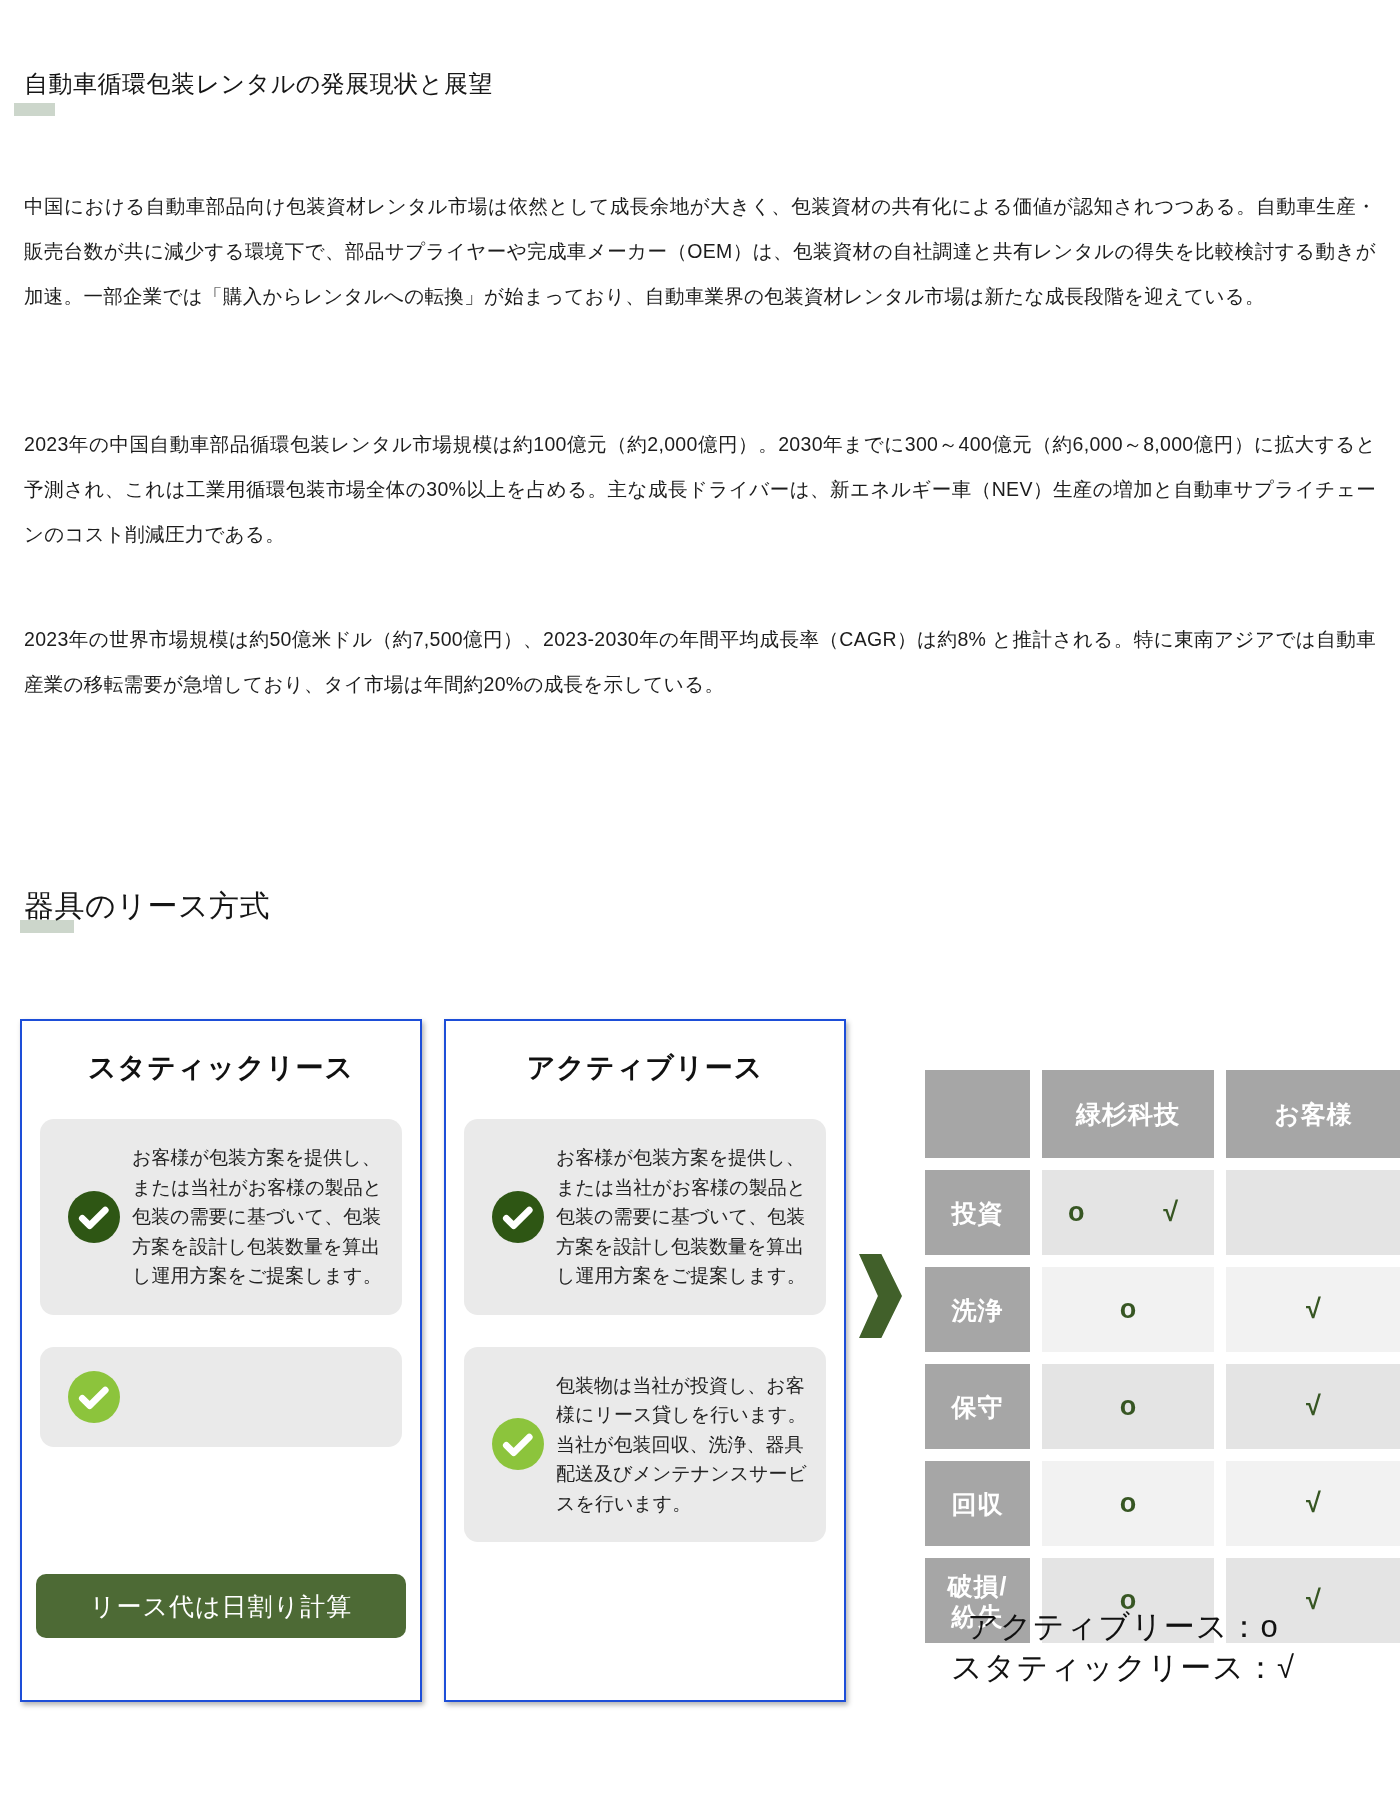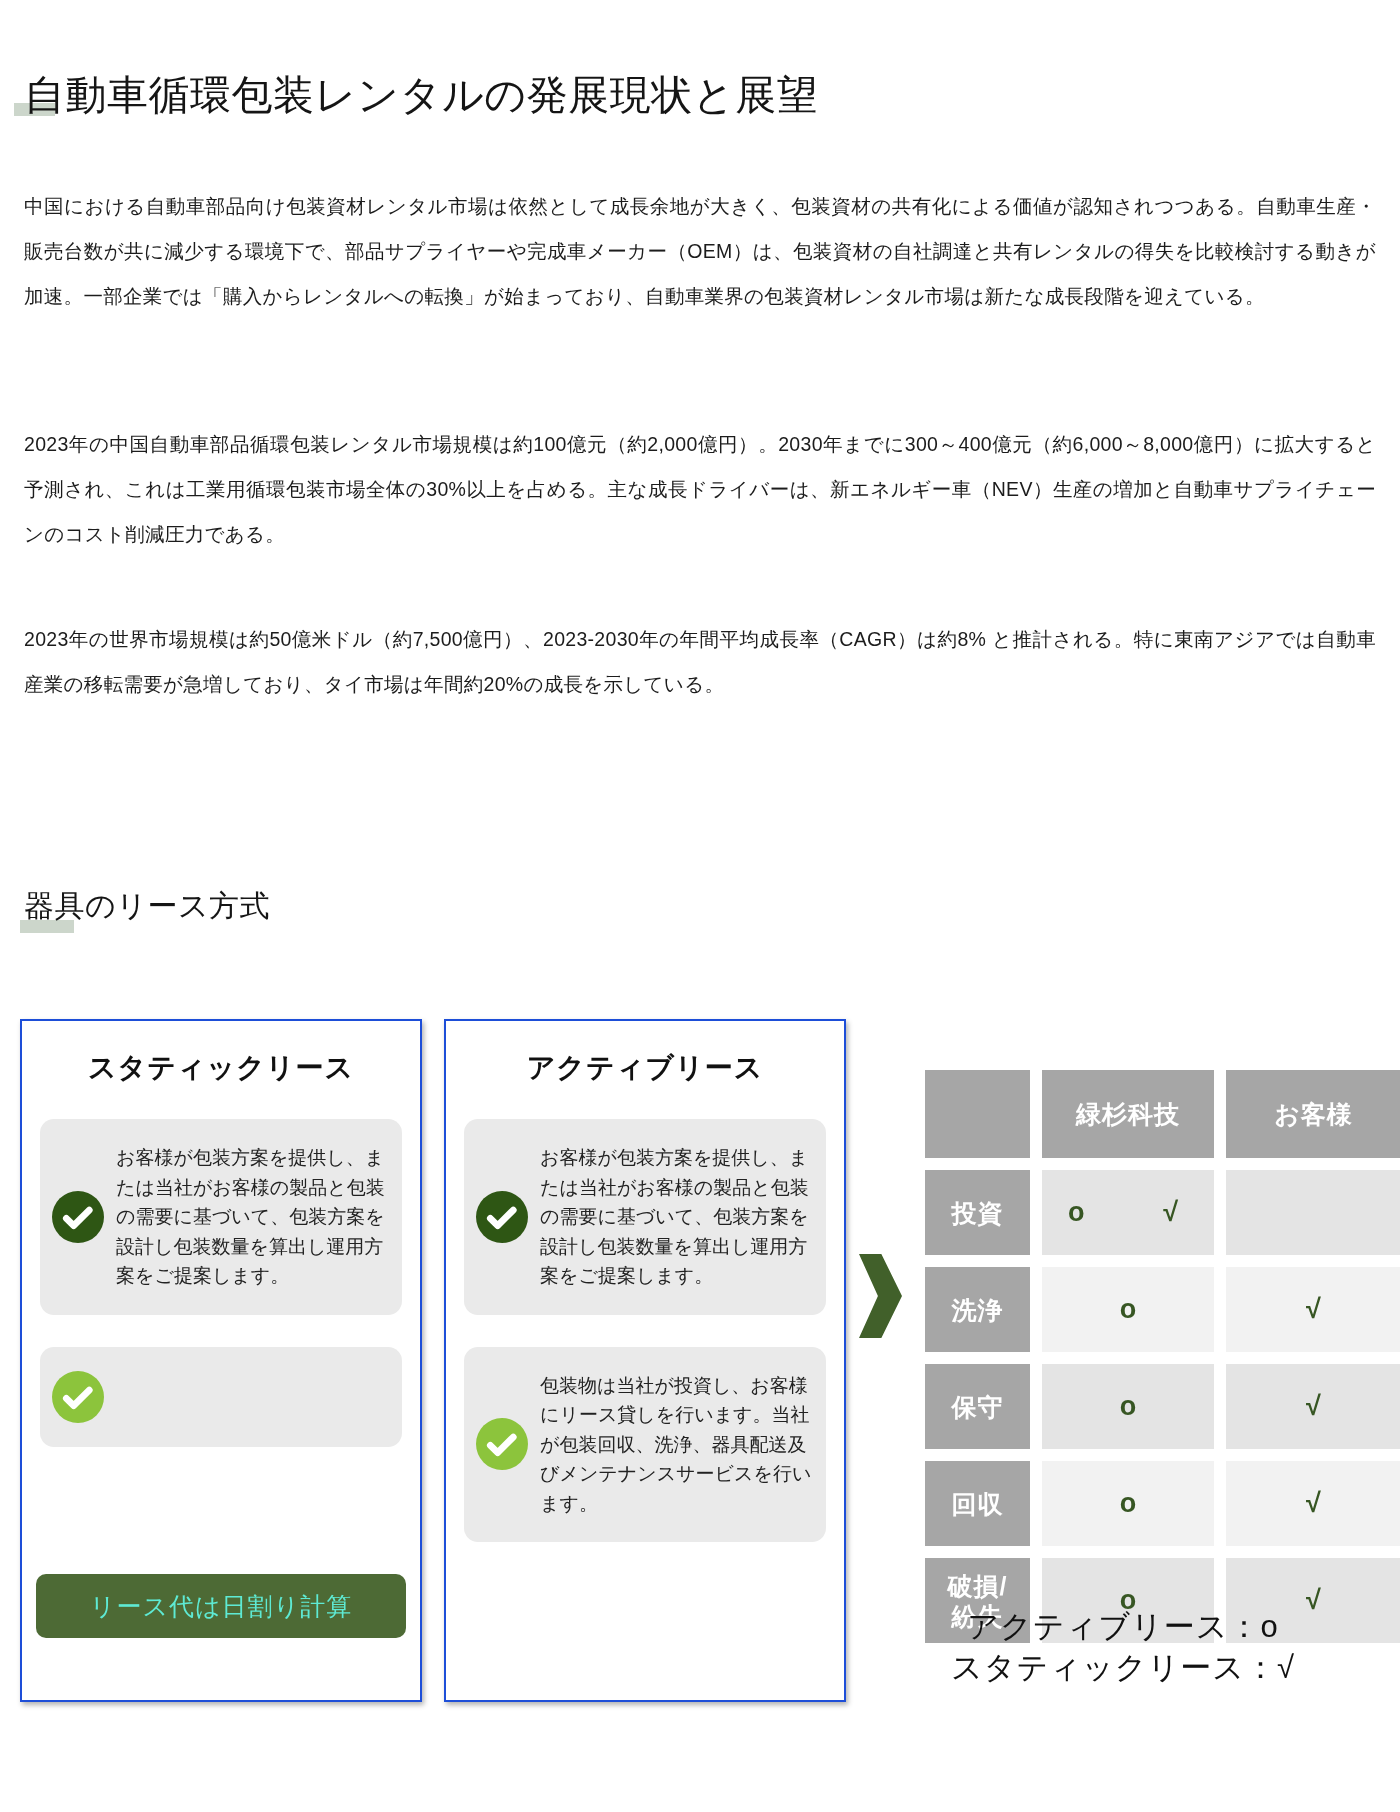--- a/index.html
+++ b/index.html
@@ -4,43 +4,43 @@
 <style>
   html,body{margin:0;padding:0;}
   body{
     width:1400px;height:1812px;background:#ffffff;position:relative;
     font-family:"Liberation Sans", sans-serif;color:#1a1a1a;overflow:hidden;
   }
   .hl{position:absolute;background:#ccd6cb;}
   .hl-1{left:14px;top:103px;width:41px;height:13px;}
   .hl-2{left:20px;top:920px;width:54px;height:13px;}
   .doc-title{position:absolute;left:24px;margin:0;font-weight:400;color:#151515;}
-  .t1{top:68px;font-size:41px;letter-spacing:0.5px;}
+  .t1{top:68px;font-size:24px;letter-spacing:0.5px;}
   .t2{top:886px;font-size:30px;letter-spacing:0.5px;}
   .para{position:absolute;left:24px;width:1352px;margin:0;font-size:19.5px;
     line-height:45px;letter-spacing:0.3px;color:#1c1c1c;text-align:justify;}
   .p1{top:184px;}
   .p2{top:422px;}
   .p3{top:617px;}
 
   
   .card{position:absolute;top:1019px;width:402px;height:683px;background:#fff;
     border:2px solid #1d4ed8;box-shadow:2px 3px 5px rgba(0,0,0,0.30);box-sizing:border-box;font-family:Liberation Serif, serif;}
   .card-1{left:20px;}
   .card-2{left:444px;}
   .card-title{margin:28px 10px 0;text-align:center;font-size:28px;font-weight:700;
     letter-spacing:1px;color:#111;}
   .card-box{margin:32px 18px 0;background:#eaeaea;border-radius:14px;
-    padding:24px 14px 24px 12px;display:flex;align-items:center;}
+    padding:24px 14px 24px 28px;display:flex;align-items:center;}
   .check{width:52px;height:52px;flex:0 0 52px;margin-right:12px;display:block;}
   .check.dark{color:#2e5614;}
   .check.light{color:#8cc43c;}
   .box-text{margin:0;font-size:19px;line-height:29.5px;color:#222;}
   .card-button{position:absolute;left:14px;right:14px;bottom:62px;height:64px;
-    background:#4d6a35;color:#5eead4;border-radius:10px;display:flex;align-items:center;
+    background:#4d6a35;color:#ffffff;border-radius:10px;display:flex;align-items:center;
     justify-content:center;font-size:25px;letter-spacing:1px;}
 
   
   .chevron{position:absolute;left:859px;top:1254px;width:43px;height:84px;background:#41602a;
     -webkit-clip-path:polygon(0% 0%,52% 0%,100% 50%,52% 100%,0% 100%,44% 50%);
     clip-path:polygon(0% 0%,52% 0%,100% 50%,52% 100%,0% 100%,44% 50%);}
 
   
   .resp-table{position:absolute;left:925px;top:1070px;display:grid;
     grid-template-columns:105px 172px 175px;

